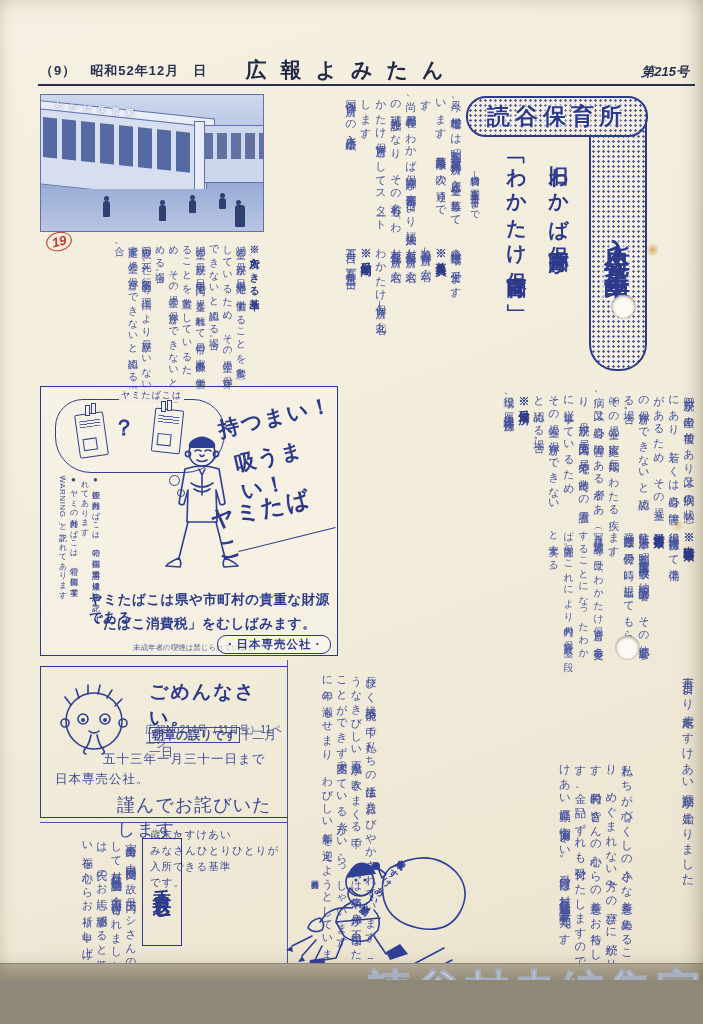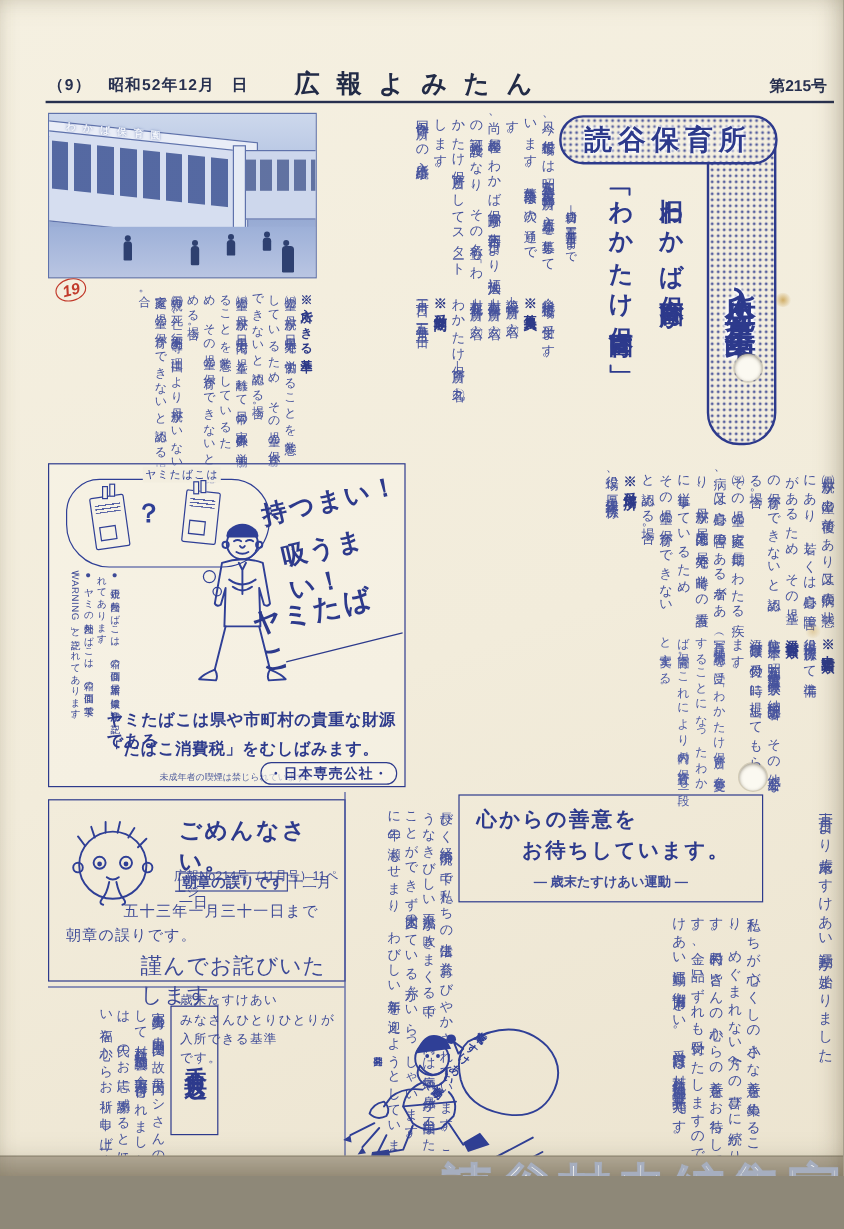--- a/index.html
+++ b/index.html
@@ -20,21 +20,21 @@
   .flow>div{white-space:pre-line;}
   .fh{font-weight:bold;color:#2d3a88;}
   .bodytext{font-size:11px;letter-spacing:1.5px;line-height:15px;color:#46539d;}
   .bodytext .cap{font-size:10px;color:#4f5ca5;}
 
   
   .header-rule{position:absolute;left:38px;right:8px;top:84px;border-bottom:2.5px solid #27304f;}
   .hdr-left{left:40px;top:62px;font-size:13px;font-weight:bold;color:#27304f;letter-spacing:1px;}
   .hdr-title{left:0;right:0;top:56px;text-align:center;font-size:21px;font-weight:bold;
     color:#222b47;letter-spacing:14px;}
-  .hdr-issue{right:14px;top:63px;font-size:13px;font-weight:bold;color:#27304f;}
+  .hdr-issue{right:14px;top:63px;font-size:13px;font-weight:bold;color:#27304f;font-style:italic;}
 
   
   .photo{left:40px;top:94px;width:222px;height:136px;border:1px solid #5f72ab;
     background:linear-gradient(#c2cfe8 0%,#a7b8dd 30%,#93a7d2 60%,#b3c1df 100%);overflow:hidden;}
   .photo .sky{position:absolute;inset:0 0 60% 0;background:linear-gradient(#cdd8ec,#aebfe0);}
   .photo .bldg{position:absolute;left:-6px;top:22px;width:170px;height:74px;background:#d6def0;
     border:1px solid #5f72ab;transform:skewY(6deg);}
   .photo .roof{position:absolute;left:-8px;top:14px;width:180px;height:12px;background:#e9edf7;
     border:1px solid #5f72ab;transform:skewY(6deg);}
   .photo .winds{position:absolute;left:2px;top:30px;width:150px;height:40px;transform:skewY(6deg);
@@ -255,31 +255,26 @@
         <circle class="fl" cx="28" cy="41" r="2"></circle>
       <circle class="ln" cx="50" cy="40" r="5"></circle>
         <circle class="fl" cx="50" cy="41" r="2"></circle>
       <path class="ln" d="M34 52 q5 4 10 0"></path>
       <path class="ln" d="M36 56 q-2 10 -6 14 q-3 4 1 5 M42 56 q2 10 6 14 q3 4 -1 5"></path>
     </svg>
     <div class="t1">ごめんなさい。</div>
     <div class="t2">広報No214号（11月号）11ページ</div>
     <div class="t3"><span class="boxed">朝章の誤りです</span><span>十二月一日</span></div>
     <div class="t4">五十三年一月三十一日まで</div>
-    <div class="t5">朝章の誤りです。</div>
+    <div class="t5">日本専売公社。</div>
     <div class="t6">謹んでお詫びいたします。</div>
   </div>
 
   <div class="abs vrule"></div>
   <div class="abs hrule2"></div>
-  <div class="abs gw-box">
-    <div class="l1">心からの善意を</div>
-    <div class="l2">お待ちしています。</div>
-    <div class="l3">― 歳末たすけあい運動 ―</div>
-  </div>
   <div class="abs flow bodytext" style="left:640px;top:668px;width:56px;height:338px;font-size:12px;line-height:17px">
     <div>十二月一日より歳末たすけあい運動が始まりました。</div>
   </div>
   <div class="abs flow bodytext" style="left:292px;top:668px;width:86px;height:338px;font-size:11px;line-height:14.5px">
     <div>長びく経済不況の中で私たちの生活は益々おびやかされています。このようなきびしい不況風が吹きまくる中で、村内には病気や身体が不自由なために働くことができず大変困っている方々がいらっしゃいます。そんな時に年の瀬もせまり、わびしい新年を迎えようとしています。</div>
   </div>
   <div class="abs flow bodytext" style="left:384px;top:756px;width:250px;height:250px;font-size:11.5px;line-height:15.5px">
     <div>私たちが心づくしの小さな善意を集めることにより、めぐまれない方々への喜びに続がります。村民の皆さんの心からの善意をお待ちしています。金、品いずれも受付いたしますので歳末たすけあい運動に御協力下さい。受付窓口は村社会福祉協議会（電話二九三九）です。</div>
   </div>
 

